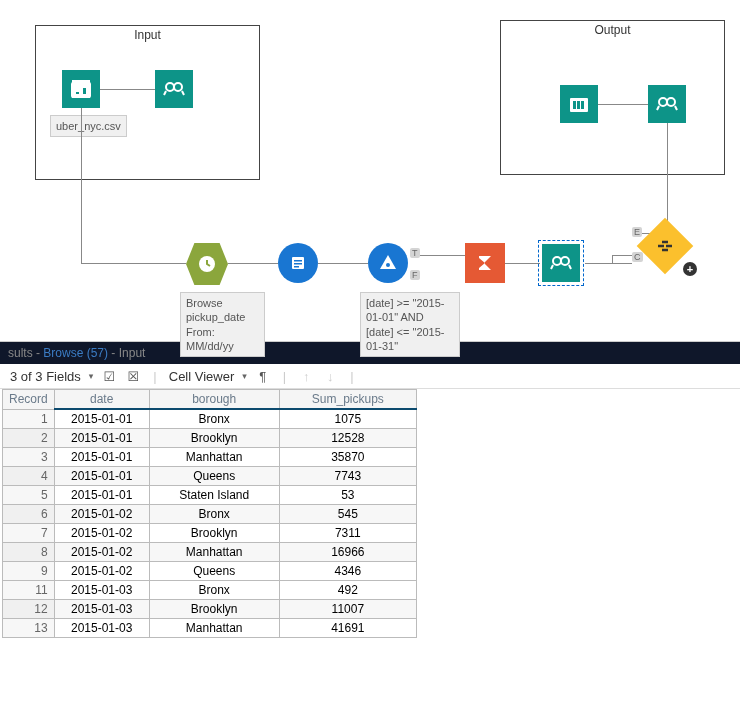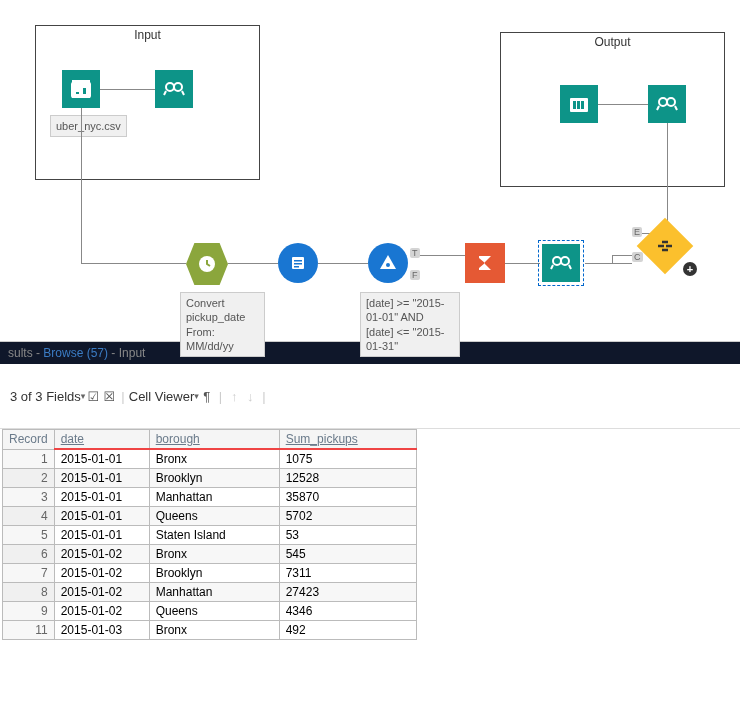--- a/index.html
+++ b/index.html
@@ -27,30 +27,30 @@
   .wire-v { width: 1px; }
   
   .port-label { position: absolute; font-size: 9px; color: #666; background: #d4d4d4; padding: 0 2px; border-radius: 2px; }
   
   .selected { border: 1px dashed #0066cc; padding: 3px; }
   
   .results-panel { border-top: 1px solid #ccc; }
   .results-header { background: #0f172a; padding: 4px 8px; font-size: 12px; color: #888; }
   .results-header .link { color: #3b7cc4; }
   
-  .toolbar { padding: 24px 10px; display: flex; align-items: center; font-size: 13px; color: #333; border-bottom: 1px solid #ddd; }
+  .toolbar { padding: 4px 10px; display: flex; align-items: center; gap: 8px; font-size: 13px; color: #333; border-bottom: 1px solid #ddd; }
   .toolbar .sep { color: #ccc; padding: 0 4px; }
   .toolbar-icon { width: 16px; height: 16px; display: inline-flex; align-items: center; justify-content: center; color: #555; }
   .toolbar-icon.disabled { color: #ccc; }
   .dropdown-arrow { font-size: 9px; color: #666; }
   
   .data-table { border-collapse: collapse; width: 415px; margin-left: 2px; }
-  .data-table th, .data-table td { border: 1px solid #bbb; padding: 2px 6px; text-align: left; font-size: 12px; height: 18px; background: #fff; }
+  .data-table th, .data-table td { border: 1px solid #bbb; padding: 2px 6px; text-align: center; font-size: 12px; height: 18px; background: #fff; }
   .data-table th { background: #f5f5f5; font-weight: normal; color: #6a7a8a; position: relative; }
-  .data-table th.green-border { border-bottom: 2px solid #ef4444; text-decoration: underline; }
+  .data-table th.green-border { border-bottom: 2px solid #0c4a6e; }
   .data-table td.record { text-align: right; color: #666; background: #f7f7f7; }
   .data-table tr.odd td { background: #f7f7f7; }
   .data-table tr.odd td.record { background: #f0f0f0; }
   
   .plus-badge { position: absolute; width: 14px; height: 14px; border-radius: 50%; background: #333; color: #fff; font-size: 11px; line-height: 14px; text-align: center; font-weight: bold; }
 </style>
 </head>
 <body>
 
 <div class="canvas">
@@ -69,21 +69,21 @@
   <div class="wire wire-h" style="left:100px; top:89px; width:55px;"></div>
   <div class="tool tool-teal" style="left:155px; top:70px;">
     <svg viewBox="0 0 24 24" fill="#fff">
         <circle cx="8" cy="10" r="4" fill="none" stroke="#fff" stroke-width="2"></circle>
         <circle cx="16" cy="10" r="4" fill="none" stroke="#fff" stroke-width="2"></circle>
         <path d="M4 14l-2 4 M20 14l2 4" stroke="#fff" stroke-width="2"></path>
       </svg>
   </div>
   <div class="label-box" style="left:50px; top:115px;">uber_nyc.csv</div>
 
-  <div class="container-box" style="left:500px; top:32px; width:225px; height:155px;">
+  <div class="container-box" style="left:500px; top:20px; width:225px; height:155px;">
     <div class="container-title">Output</div>
   </div>
   <div class="tool tool-teal" style="left:560px; top:85px;">
     <svg viewBox="0 0 24 24">
         <rect x="3" y="6" width="18" height="14" fill="#fff" rx="1"></rect>
         <rect x="6" y="9" width="3" height="8" fill="#0d9488"></rect>
         <rect x="10" y="9" width="3" height="8" fill="#0d9488"></rect>
         <rect x="14" y="9" width="3" height="8" fill="#0d9488"></rect>
       </svg>
   </div>
@@ -98,21 +98,21 @@
 
   <div class="wire wire-v" style="left:81px; top:108px; height:155px;"></div>
   <div class="wire wire-h" style="left:81px; top:263px; width:105px;"></div>
 
   <div class="tool tool-olive" style="left:186px; top:243px;">
     <svg viewBox="0 0 24 24" style="transform:none;">
         <circle cx="12" cy="12" r="8" fill="#fff"></circle>
         <path d="M12 8v4l3 2" stroke="#8ba63c" stroke-width="2" fill="none"></path>
       </svg>
   </div>
-  <div class="label-box" style="left:180px; top:292px; width:85px;">Convert pickup_date From: MM/dd/yy</div>
+  <div class="label-box" style="left:180px; top:292px; width:85px;">Browse pickup_date From: MM/dd/yy</div>
 
   <div class="wire wire-h" style="left:228px; top:263px; width:50px;"></div>
 
   <div class="tool tool-blue" style="left:278px; top:243px;">
     <svg viewBox="0 0 24 24">
         <rect x="6" y="6" width="12" height="12" fill="#fff" rx="1"></rect>
         <rect x="8" y="9" width="8" height="1.5" fill="#1976d2"></rect>
         <rect x="8" y="12" width="8" height="1.5" fill="#1976d2"></rect>
         <rect x="8" y="15" width="5" height="1.5" fill="#1976d2"></rect>
       </svg>
@@ -212,21 +212,21 @@
         <tr>
           <td class="record">3</td>
           <td>2015-01-01</td>
           <td>Manhattan</td>
           <td>35870</td>
         </tr>
         <tr class="odd">
           <td class="record">4</td>
           <td>2015-01-01</td>
           <td>Queens</td>
-          <td>5702</td>
+          <td>7743</td>
         </tr>
         <tr>
           <td class="record">5</td>
           <td>2015-01-01</td>
           <td>Staten Island</td>
           <td>53</td>
         </tr>
         <tr class="odd">
           <td class="record">6</td>
           <td>2015-01-02</td>
@@ -236,29 +236,41 @@
         <tr>
           <td class="record">7</td>
           <td>2015-01-02</td>
           <td>Brooklyn</td>
           <td>7311</td>
         </tr>
         <tr class="odd">
           <td class="record">8</td>
           <td>2015-01-02</td>
           <td>Manhattan</td>
-          <td>27423</td>
+          <td>16966</td>
         </tr>
         <tr>
           <td class="record">9</td>
           <td>2015-01-02</td>
           <td>Queens</td>
           <td>4346</td>
         </tr>
         <tr>
           <td class="record">11</td>
           <td>2015-01-03</td>
           <td>Bronx</td>
           <td>492</td>
         </tr>
+        <tr class="odd">
+          <td class="record">12</td>
+          <td>2015-01-03</td>
+          <td>Brooklyn</td>
+          <td>11007</td>
+        </tr>
+        <tr>
+          <td class="record">13</td>
+          <td>2015-01-03</td>
+          <td>Manhattan</td>
+          <td>41691</td>
+        </tr>
       </tbody>
   </table>
 </div>
 
 </body></html>

